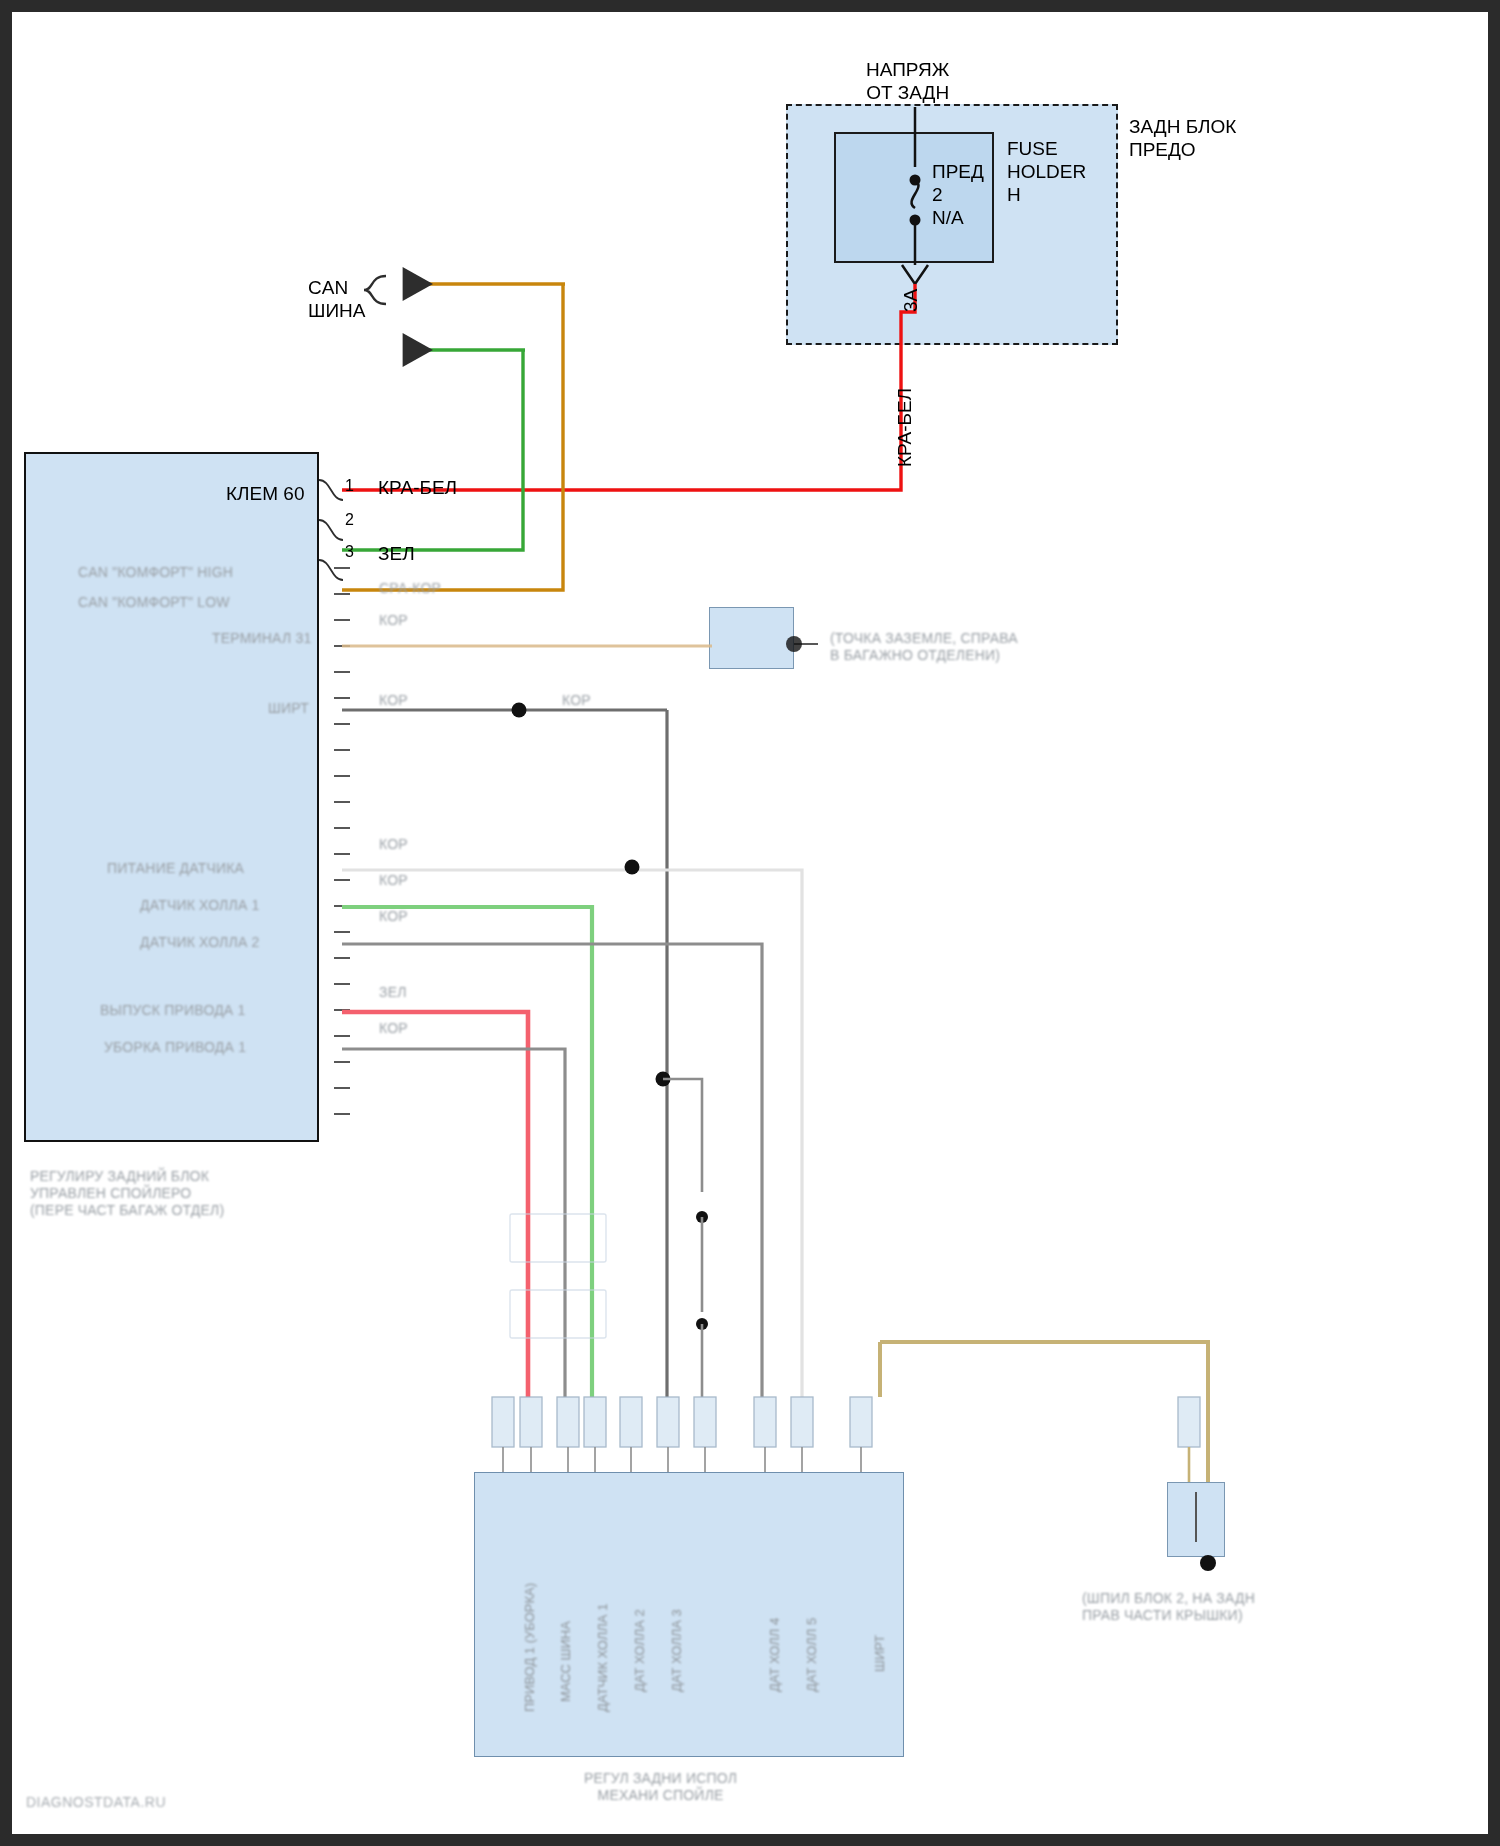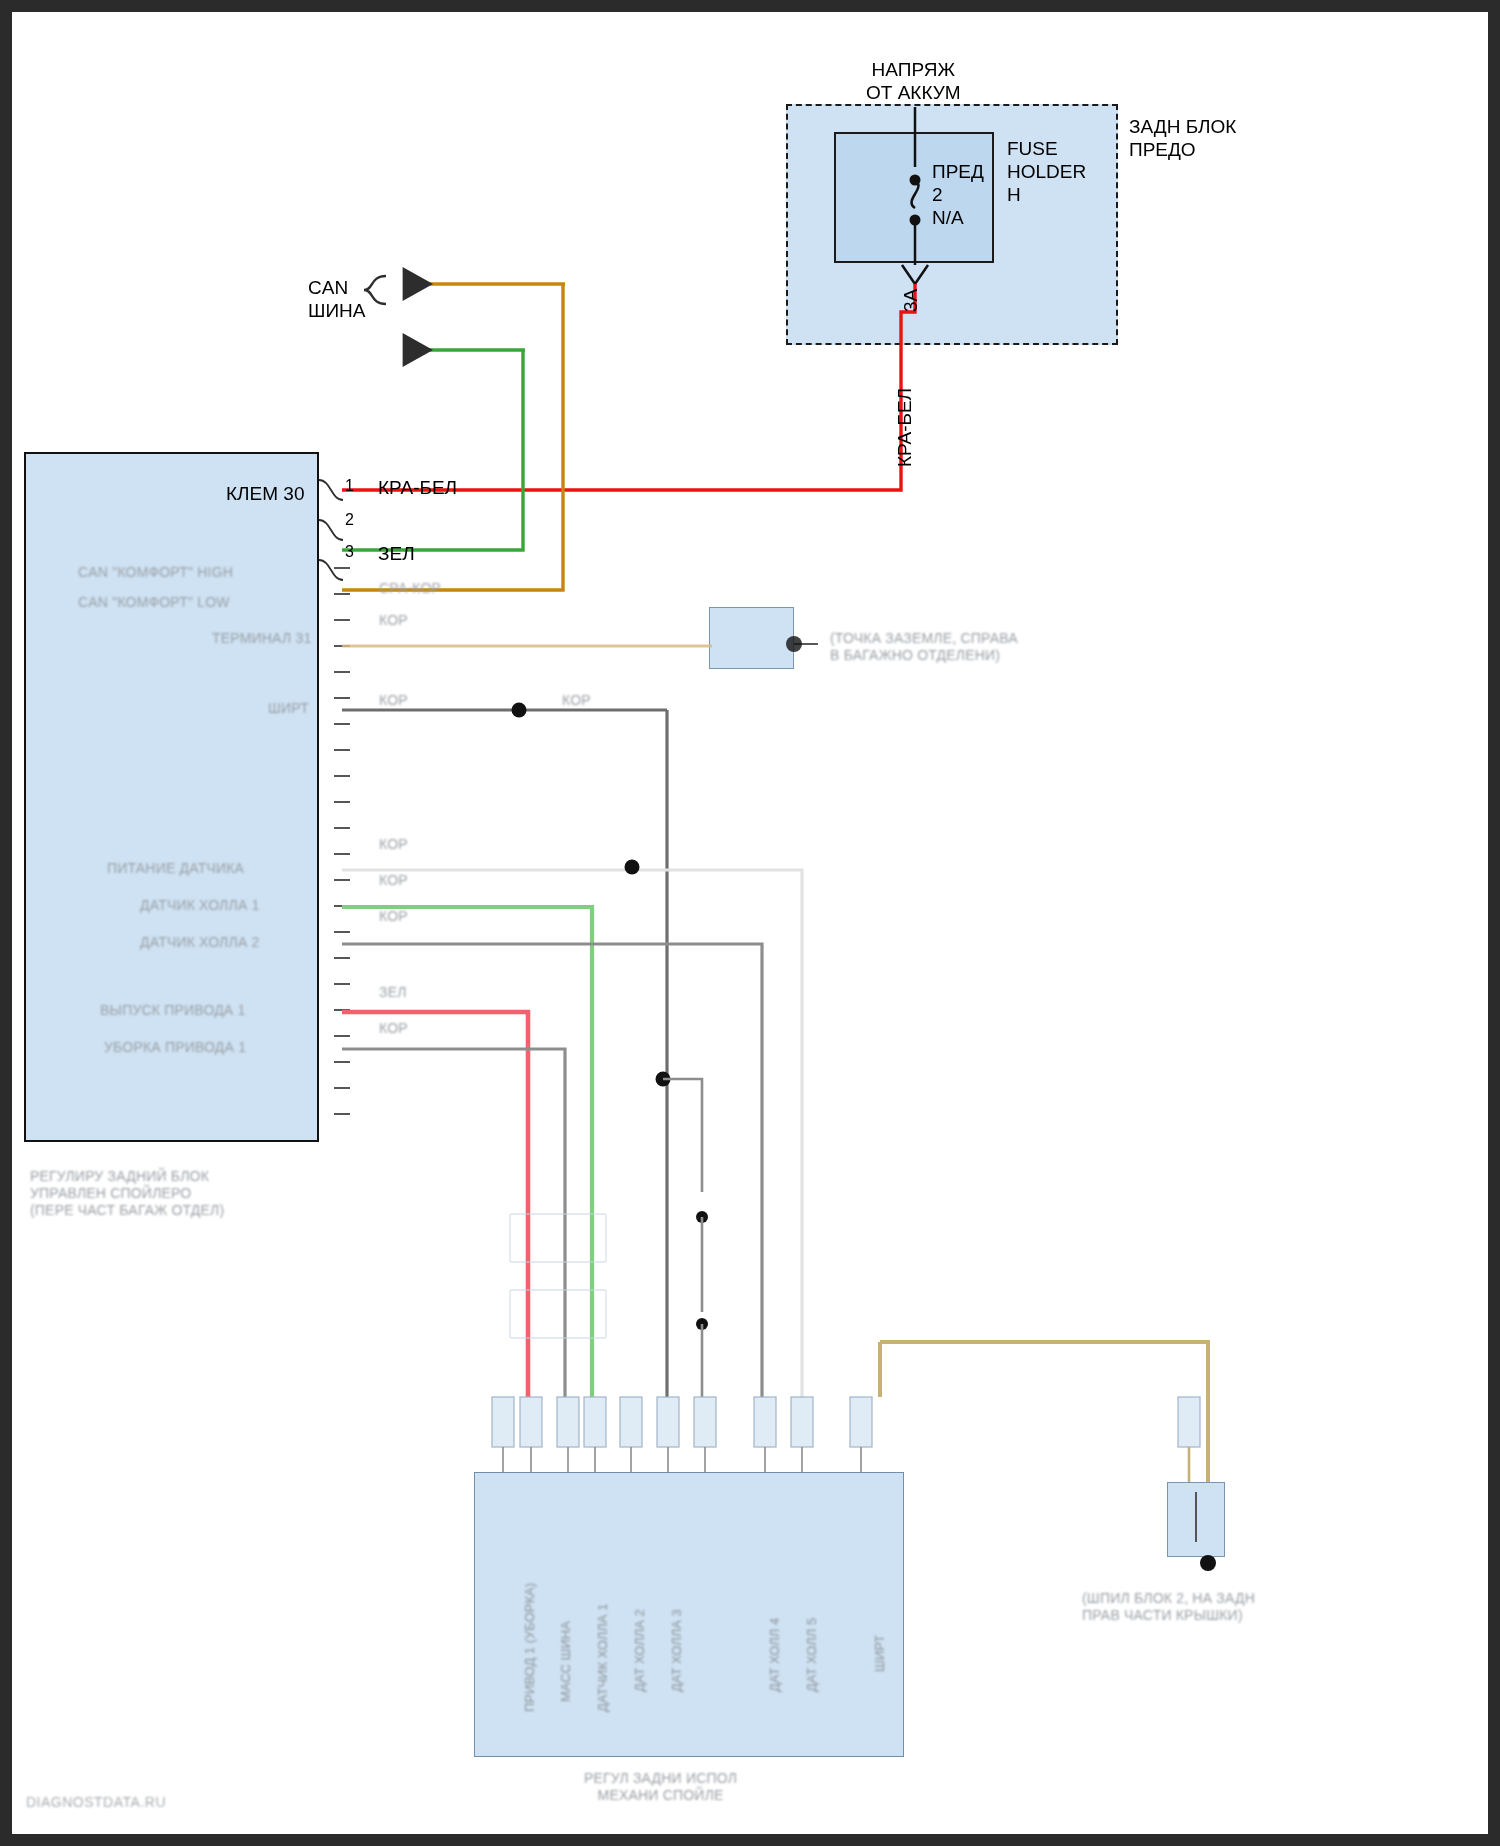--- a/index.html
+++ b/index.html
@@ -239,41 +239,41 @@
         <line x1="656" y1="1435" x2="656" y2="1460"></line>
         <line x1="693" y1="1435" x2="693" y2="1460"></line>
         <line x1="753" y1="1435" x2="753" y2="1460"></line>
         <line x1="790" y1="1435" x2="790" y2="1460"></line>
         <line x1="849" y1="1435" x2="849" y2="1460"></line>
       </g>
       <line x1="1177" y1="1435" x2="1177" y2="1470" stroke="#c6b276" stroke-width="2.6"></line>
     </svg>
 
     <div class="lbl" style="left:854px; top:46px; text-align:center;">НАПРЯЖ
-ОТ АККУМ</div>
+ОТ ЗАДН</div>
 
     <div class="lbl" style="left:1117px; top:103px;">ЗАДН БЛОК
 ПРЕДО</div>
 
     <div class="lbl" style="left:995px; top:125px;">FUSE
 HOLDER
 Н</div>
 
     <div class="lbl" style="left:920px; top:148px;">ПРЕД
 2
 N/A</div>
 
     <div class="lbl vert" style="left:887px; top:300px;">3A</div>
 
     <div class="lbl vert" style="left:881px; top:455px;">КРА-БЕЛ</div>
 
     <div class="lbl" style="left:296px; top:264px; text-align:left; width:52px;">CAN
 ШИНА</div>
 
-    <div class="lbl" style="left:214px; top:470px;">КЛЕМ 30</div>
+    <div class="lbl" style="left:214px; top:470px;">КЛЕМ 60</div>
 
     <div class="lbl small" style="left:333px; top:464px;">1</div>
     <div class="lbl small" style="left:333px; top:498px;">2</div>
     <div class="lbl small" style="left:333px; top:530px;">3</div>
 
     <div class="lbl" style="left:366px; top:464px;">КРА-БЕЛ</div>
     <div class="lbl" style="left:366px; top:530px;">ЗЕЛ</div>
 
     <div class="lbl blur" style="left:66px; top:552px;">CAN "КОМФОРТ" HIGH</div>
     <div class="lbl blur" style="left:66px; top:582px;">CAN "КОМФОРТ" LOW</div>

